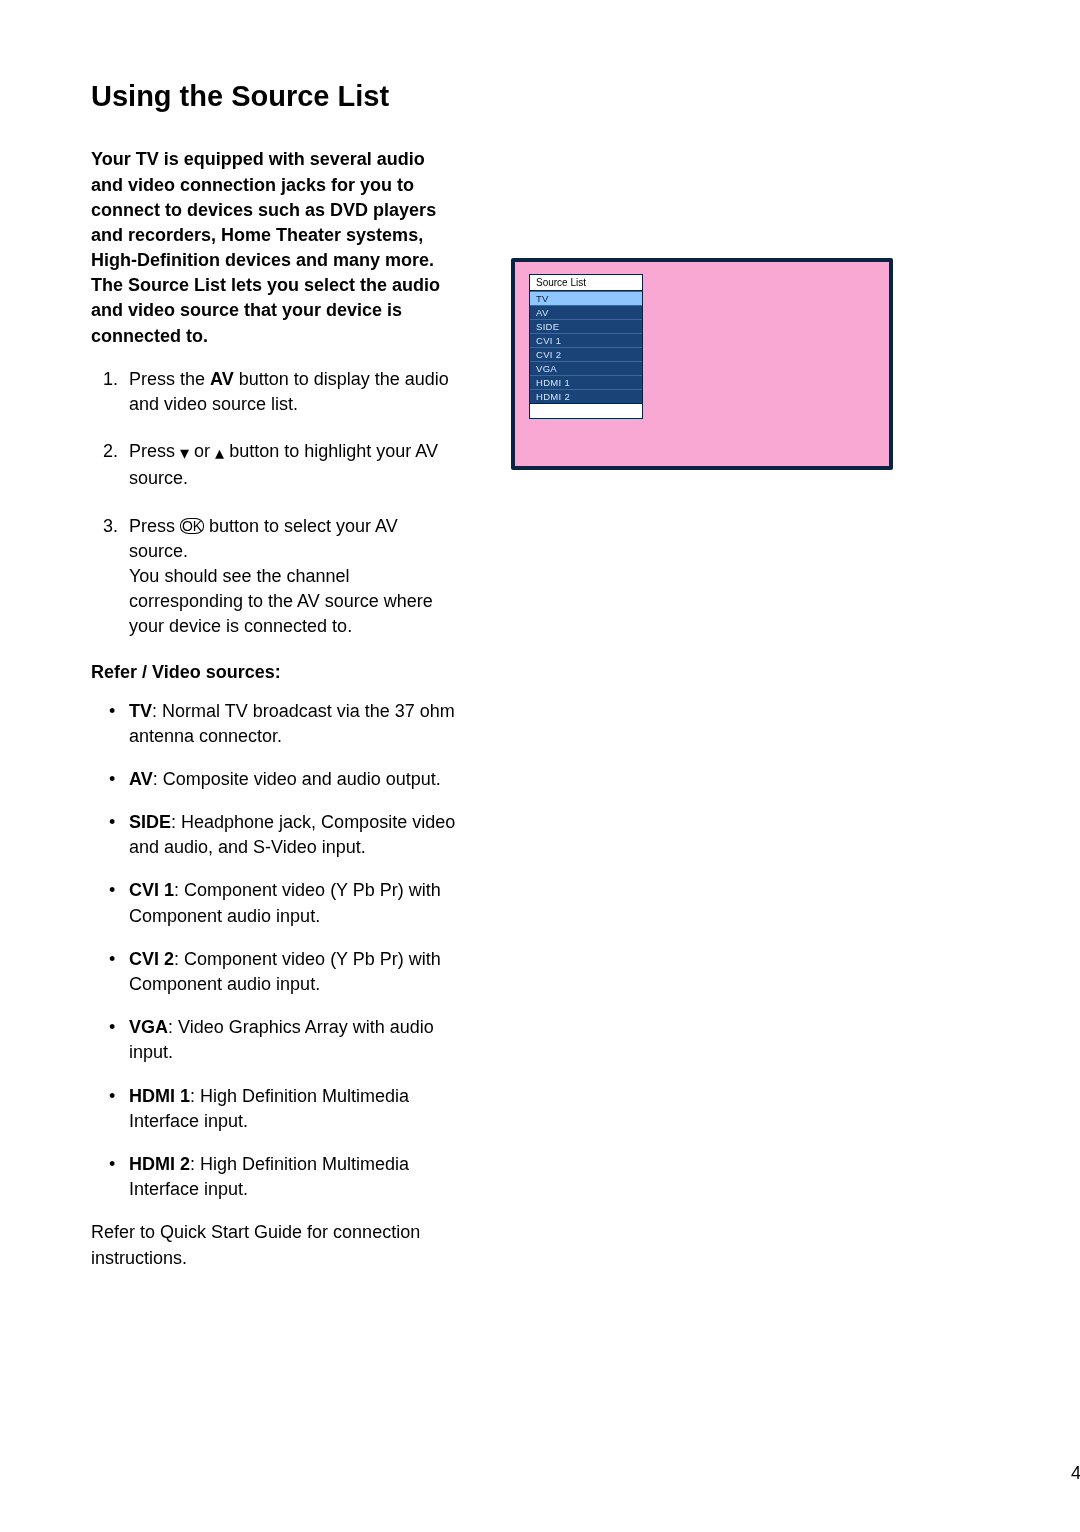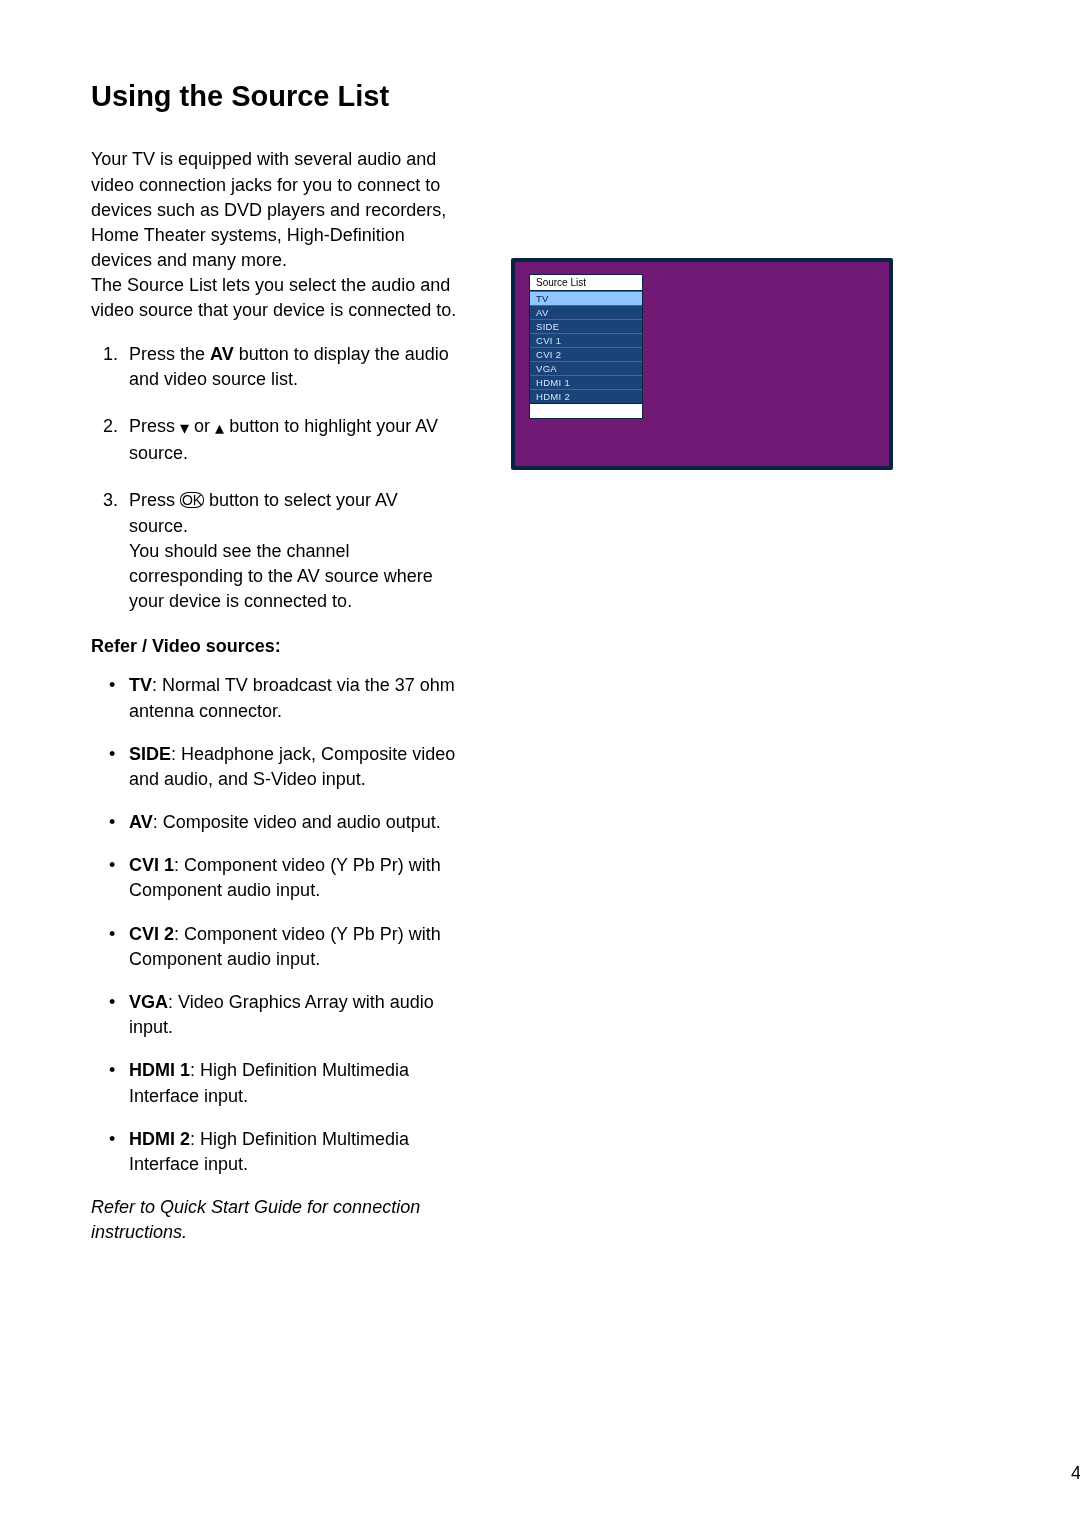--- a/index.html
+++ b/index.html
@@ -3,37 +3,37 @@
 <meta charset="utf-8">
 <style>
   html, body {
     margin: 0; padding: 0; width: 1080px; height: 1532px; background: #fff; color: #000;
     font-family: Verdana, Geneva, sans-serif;
   }
   .page { width: 1080px; height: 1532px; position: relative; margin-left: 11px; }
   .left-col { position: absolute; left: 80px; top: 80px; width: 370px; }
   .right-col { position: absolute; left: 500px; top: 258px; width: 374px; }
   h1 { font-size: 29px; font-weight: 700; margin: 0 0 34px 0; line-height: 1.15; }
-  .intro { font-size: 18px; line-height: 1.4; margin: 0 0 18px 0; }
+  .intro { font-size: 18px; line-height: 1.4; margin: 0 0 18px 0; font-weight: bold; }
   ol.steps { list-style: decimal; padding-left: 32px; margin: 0; }
   ol.steps li { font-size: 18px; line-height: 1.4; margin: 0 0 22px 0; padding-left: 6px; }
   .bold { font-weight: 700; }
   .subhead { font-size: 18px; font-weight: 700; margin: 10px 0 16px 0; }
   ul.sources { list-style: none; padding-left: 22px; margin: 0; }
   ul.sources li { font-size: 18px; line-height: 1.4; margin: 0 0 18px 0; position: relative; padding-left: 16px; }
   ul.sources li::before { content: "•"; position: absolute; left: -4px; top: 0; }
-  .outro { font-size: 18px; line-height: 1.4; margin: 4px 0 0 0; font-style: italic; }
+  .outro { font-size: 18px; line-height: 1.4; margin: 4px 0 0 0; }
   .pagenum { position: absolute; left: 0; right: 0; bottom: 48px; text-align: right; font-size: 18px; }
   .tri-down, .tri-up { display: inline-block; vertical-align: -2px; }
   .ok-icon {
     display: inline-block; width: 22px; height: 14px; border: 1px solid #000; border-radius: 9px/7px;
     font-size: 14px; text-align: center; line-height: 14px; vertical-align: 1px; font-weight: 400;
   }
   
-  .osd-frame { width: 374px; height: 204px; border: 4px solid #0a2343; background: #701a75; position: relative; border-radius: 2px; }
+  .osd-frame { width: 374px; height: 204px; border: 4px solid #0a2343; background: #f9a8d4; position: relative; border-radius: 2px; }
   .osd-menu { position: absolute; left: 14px; top: 12px; width: 112px; background: #1a4478; border: 1px solid #0a2343; box-shadow: inset 0 0 0 1px #5a86b4; }
   .osd-header { background: #fff; color: #000; font-size: 10px; padding: 2px 6px; font-family: Arial, sans-serif; border-bottom: 1px solid #0a2343; }
   .osd-item { background: #1a4478; color: #d2e5ff; font-size: 9.5px; padding: 1px 6px; border-top: 1px solid #3b6a9a; font-family: Arial, sans-serif; letter-spacing: 0.3px; }
   .osd-item.selected { background: #8fc6ff; color: #0a2343; }
   .osd-footer { height: 14px; background: #fff; border-top: 1px solid #0a2343; }
 </style>
 </head>
 <body>
 
 <div class="page">
@@ -55,22 +55,22 @@
         <span>Press </span><span class="ok-icon">OK</span><span> button to select your AV source.</span>
         <br>
         <span>You should see the channel corresponding to the AV source where your device is connected to.</span>
       </li>
     </ol>
 
     <p class="subhead">Refer / Video sources:</p>
 
     <ul class="sources">
       <li><span class="bold">TV</span><span>: Normal TV broadcast via the 37 ohm antenna connector.</span></li>
+      <li><span class="bold">AV</span><span>: Composite video and audio output.</span></li>
       <li><span class="bold">SIDE</span><span>: Headphone jack, Composite video and audio, and S-Video input.</span></li>
-      <li><span class="bold">AV</span><span>: Composite video and audio output.</span></li>
       <li><span class="bold">CVI 1</span><span>: Component video (Y Pb Pr) with Component audio input.</span></li>
       <li><span class="bold">CVI 2</span><span>: Component video (Y Pb Pr) with Component audio input.</span></li>
       <li><span class="bold">VGA</span><span>: Video Graphics Array with audio input.</span></li>
       <li><span class="bold">HDMI 1</span><span>: High Definition Multimedia Interface input.</span></li>
       <li><span class="bold">HDMI 2</span><span>: High Definition Multimedia Interface input.</span></li>
     </ul>
 
     <p class="outro">Refer to Quick Start Guide for connection instructions.</p>
   </div>
 

